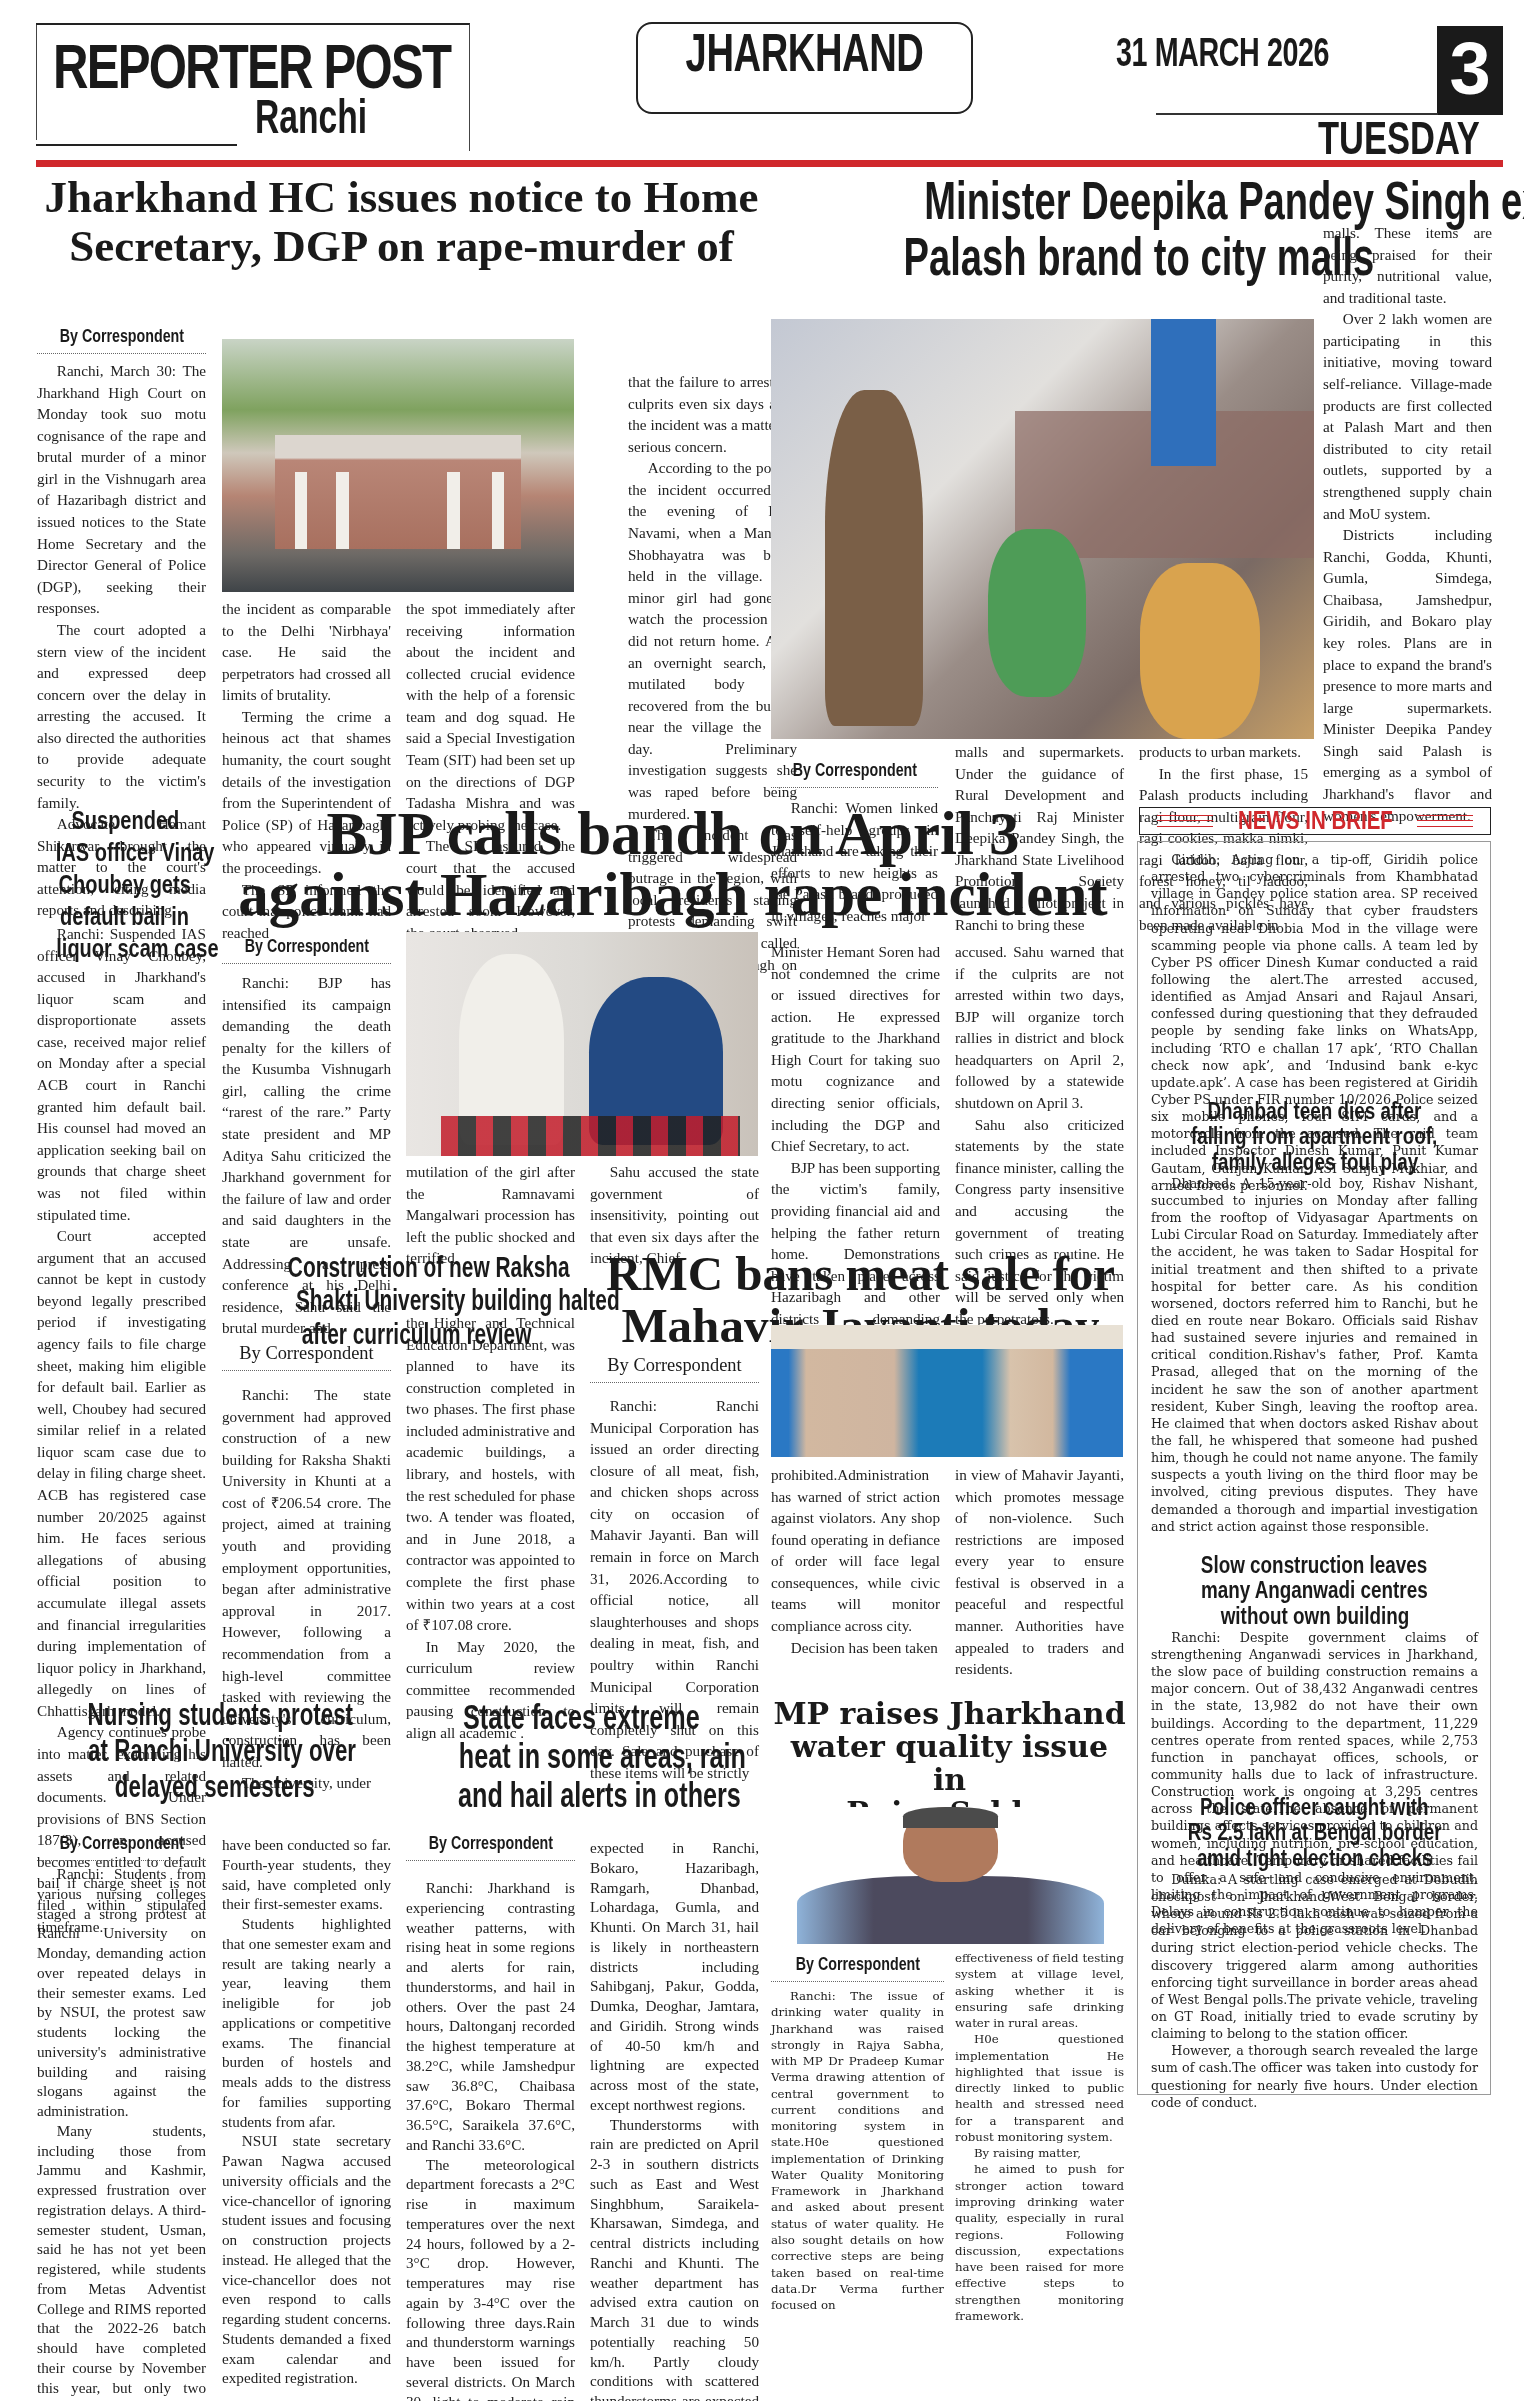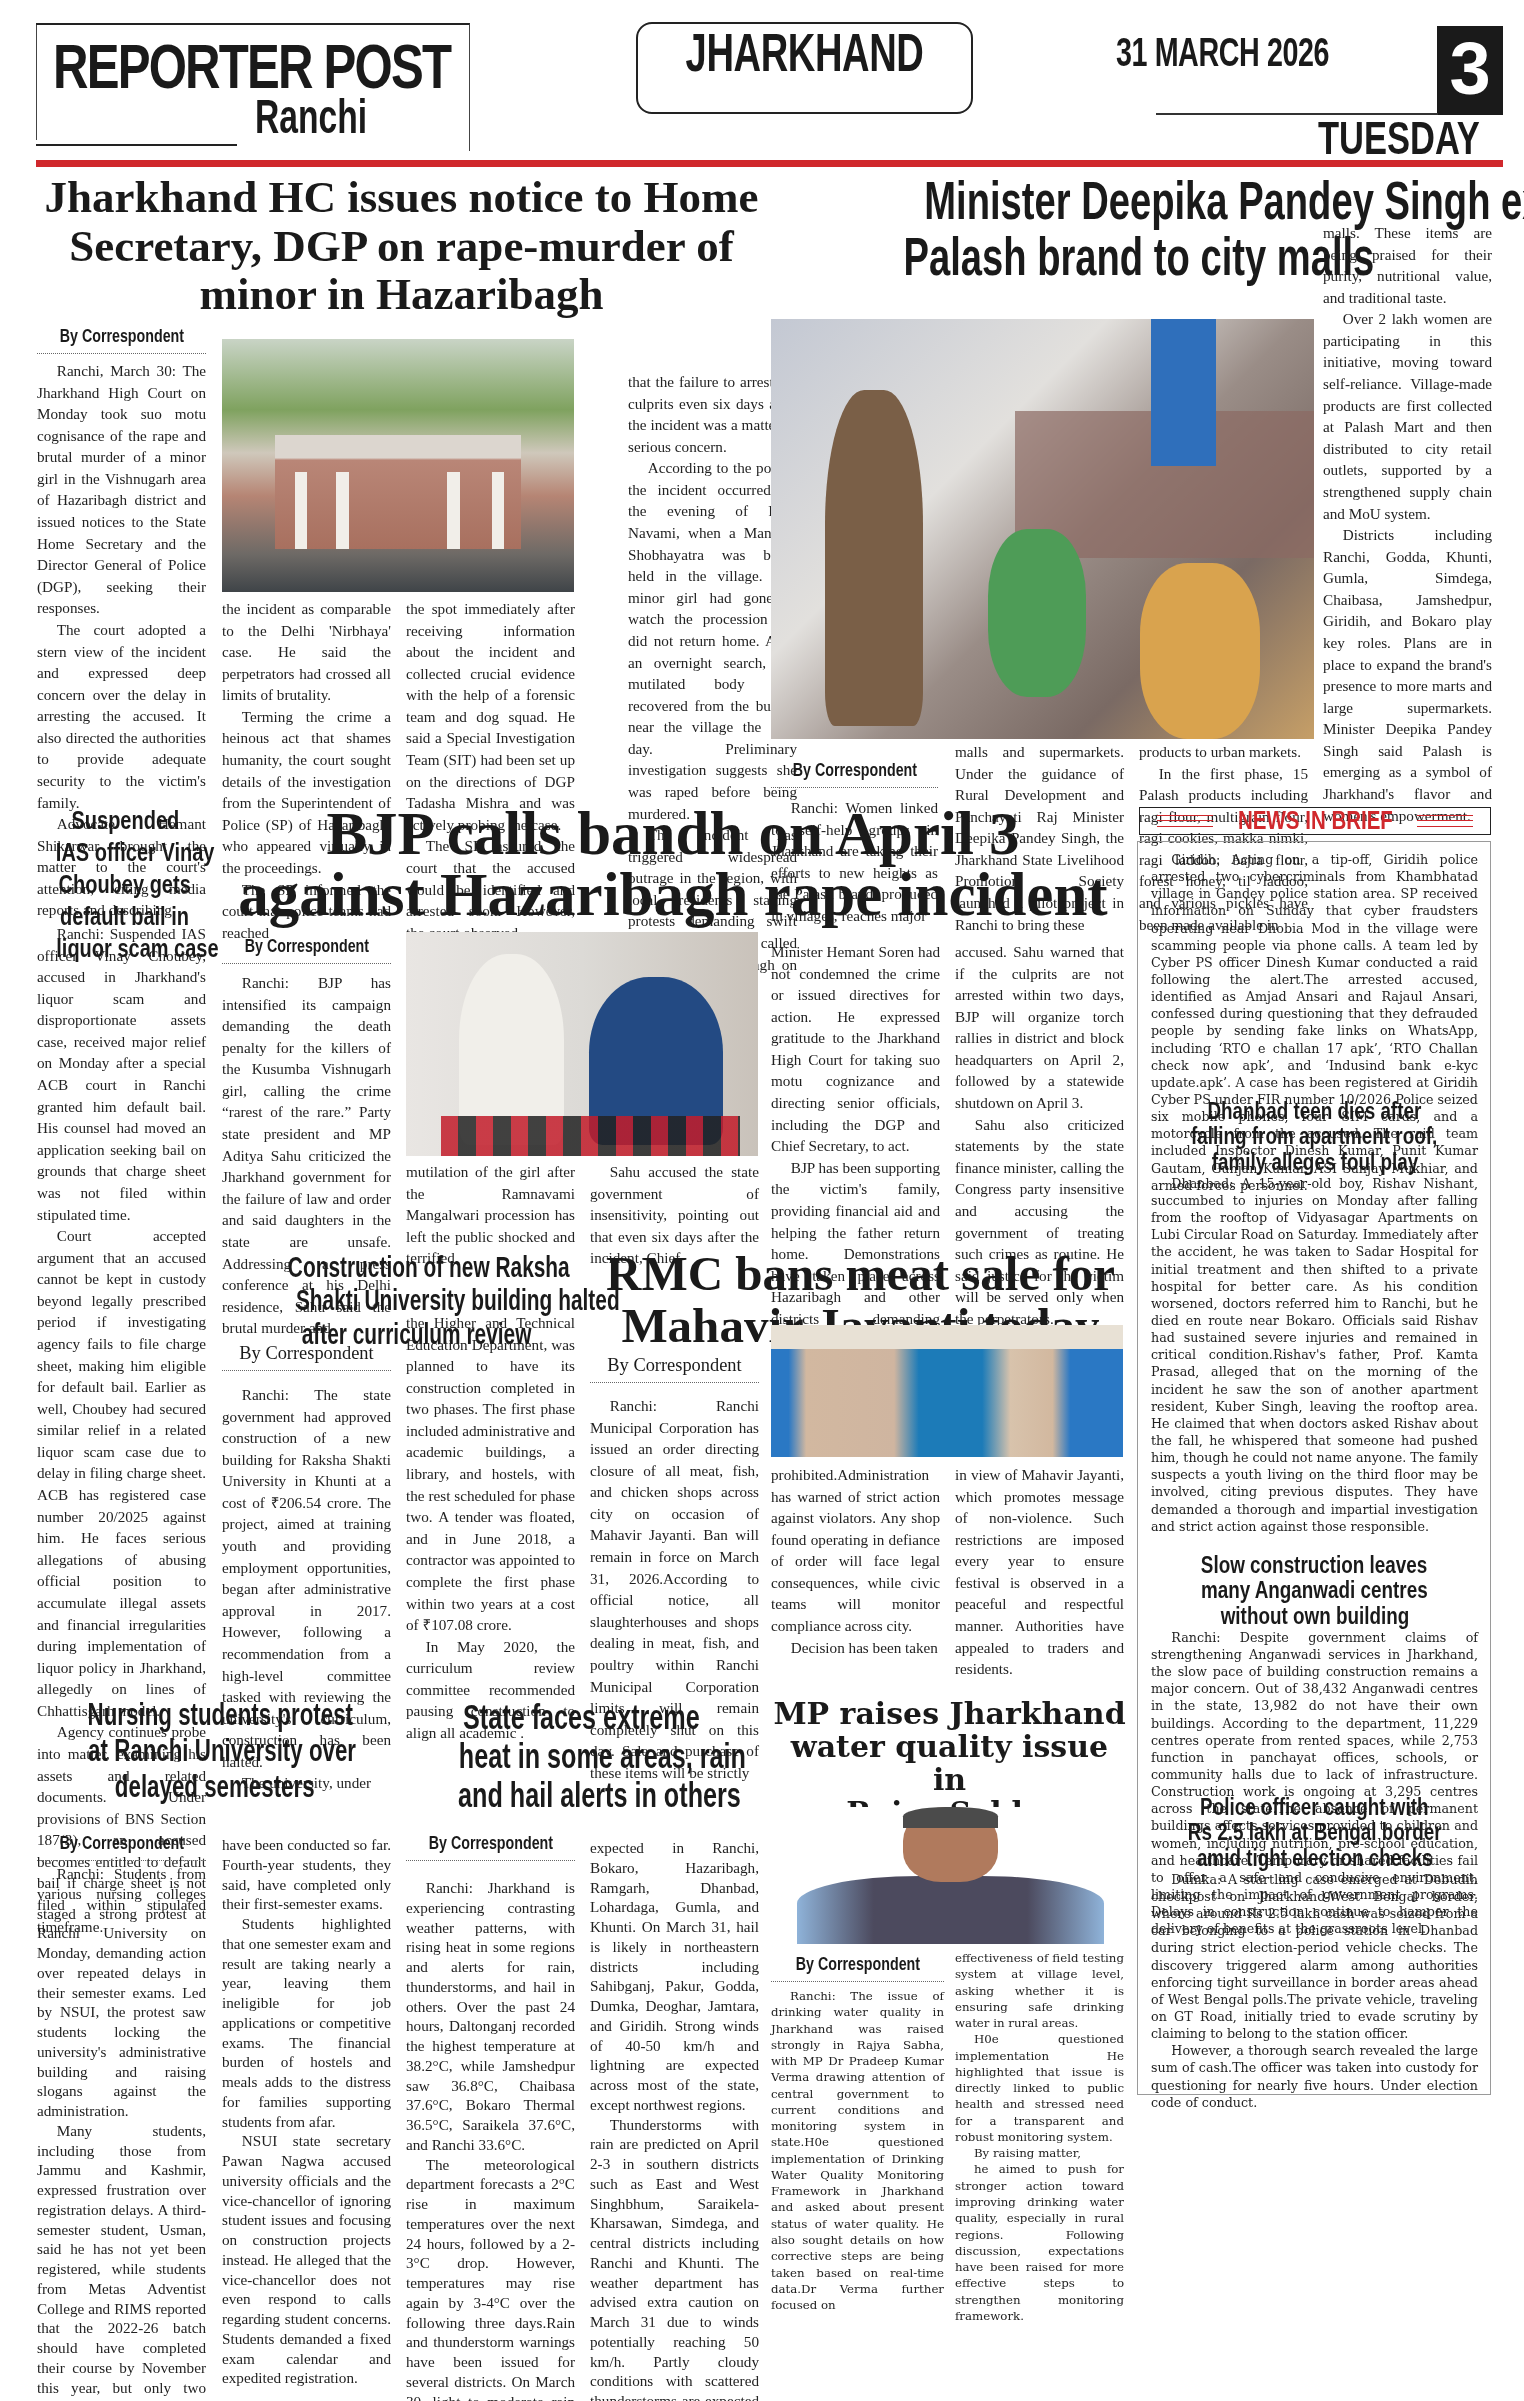--- a/index.html
+++ b/index.html
@@ -78,21 +78,20 @@
 </div>
 <div class="abs date">31 MARCH 2026</div>
 <div class="abs pagenum">3</div>
 <div class="abs date-rule"></div>
 <div class="abs weekday">TUESDAY</div>
 <div class="abs redbar"></div>
 
 <div class="abs hl-serif" style="left:36px; top:173px; width:731px; font-size:45px;">
   <div>Jharkhand HC issues notice to Home</div>
   <div>Secretary, DGP on rape-murder of</div>
-  <div>minor in Hazaribagh</div>
 </div>
 <div class="abs byline" style="left:37px; top:325px; width:169px;"><span>By Correspondent</span></div>
 <div class="abs photo ph-court" style="left:222px; top:339px; width:352px; height:253px;">
   <div class="gate">
       <i style="left:8%"></i>
       <i style="left:25%"></i>
       <i style="left:70%"></i>
       <i style="left:88%"></i>
     </div>
 </div>

